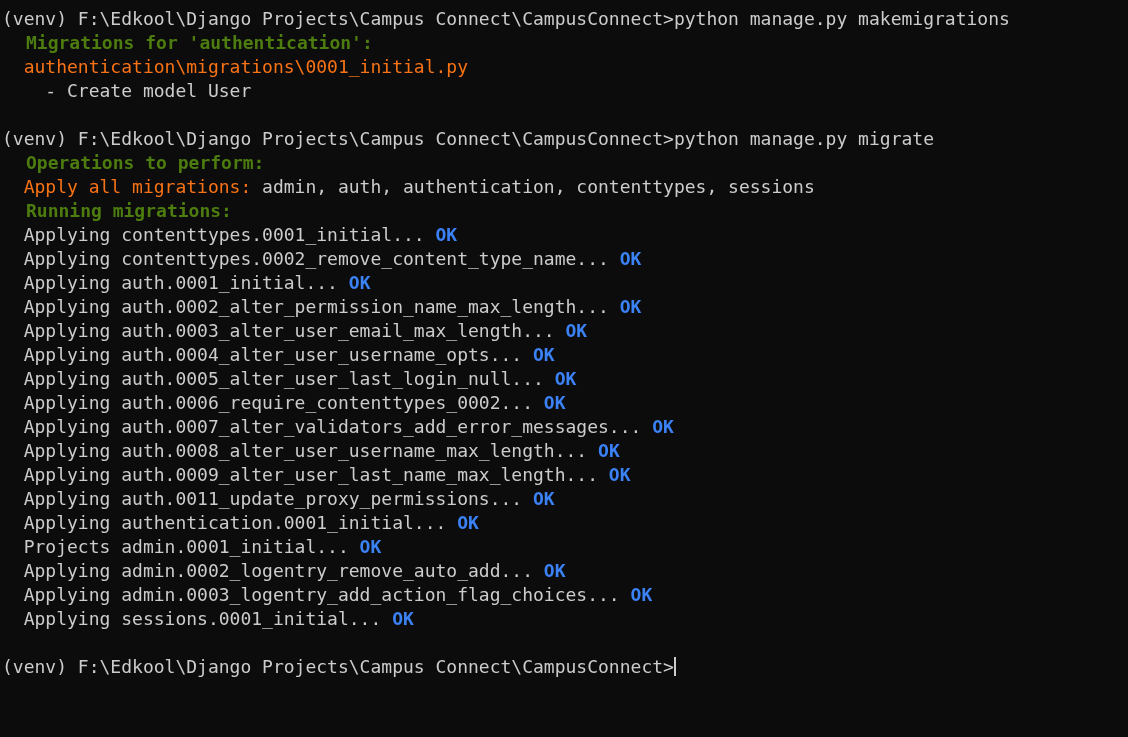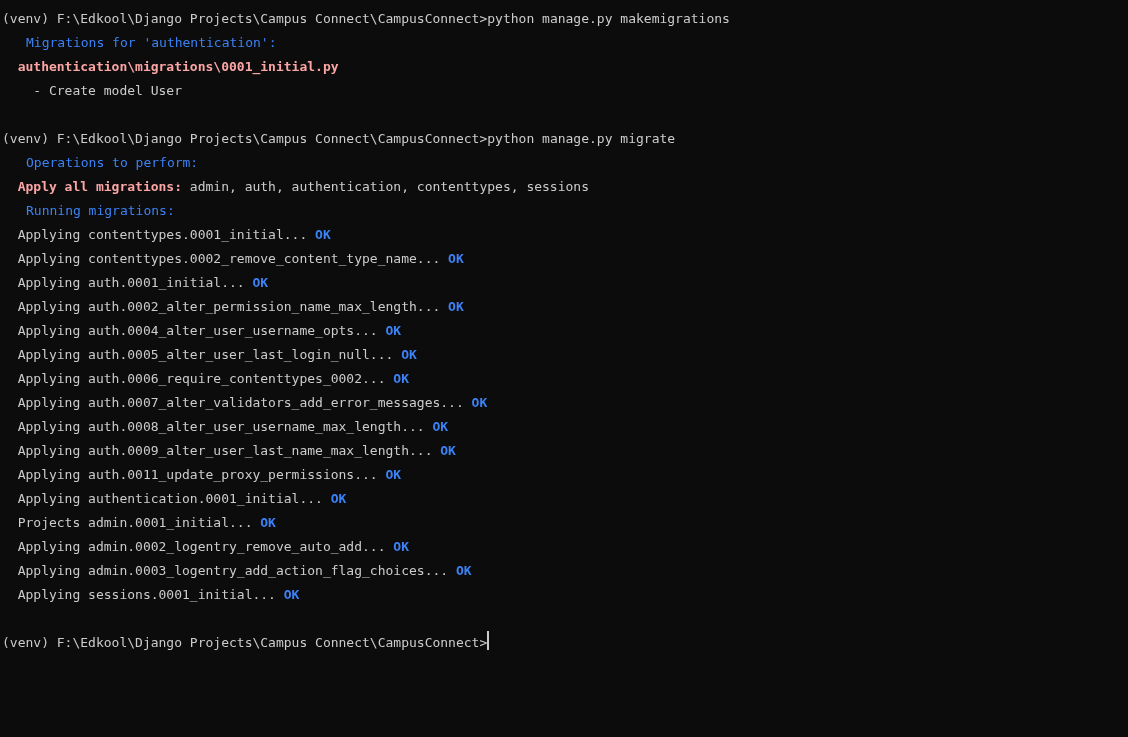--- a/index.html
+++ b/index.html
@@ -18,30 +18,30 @@
     width: 1128px;
     height: 737px;
     background: #0c0c0c;
     box-sizing: border-box;
     padding: 7px 0 0 2px;
     position: relative;
   }
   .line {
     height: 24px;
     line-height: 24px;
-    font-size: 13px;
+    font-size: 18px;
     letter-spacing: 0px;
     white-space: pre;
     color: #cccccc;
     font-weight: normal;
   }
   .seg { white-space: pre; }
   .c-default { color: #cccccc; }
-  .c-white-bold { color: #fca5a5; font-weight: bold; }
-  .c-cyan { color: #3b82f6; font-weight: normal; padding-left: 24px; }
+  .c-white-bold { color: #f97316; font-weight: normal; }
+  .c-cyan { color: #4d7c0f; font-weight: bold; padding-left: 24px; }
   .c-green { color: #3b82f6; font-weight: bold; }
   .cursor {
     display: inline-block;
     width: 2px;
     height: 19px;
     background: #cccccc;
     vertical-align: -3px;
     margin-left: 0px;
   }
 </style>
@@ -56,20 +56,21 @@
       <div class="line"><span class="seg c-default">    - Create model User</span></div>
       <div class="line"><span class="seg c-default"></span></div>
       <div class="line"><span class="seg c-default">(venv) F:\Edkool\Django Projects\Campus Connect\CampusConnect&gt;</span><span class="seg c-default">python manage.py migrate</span></div>
       <div class="line"><span class="seg c-cyan">Operations to perform:</span></div>
       <div class="line"><span class="seg c-white-bold">  Apply all migrations:</span><span class="seg c-default"> admin, auth, authentication, contenttypes, sessions</span></div>
       <div class="line"><span class="seg c-cyan">Running migrations:</span></div>
       <div class="line"><span class="seg c-default">  Applying contenttypes.0001_initial...</span><span class="seg c-green"> OK</span></div>
       <div class="line"><span class="seg c-default">  Applying contenttypes.0002_remove_content_type_name...</span><span class="seg c-green"> OK</span></div>
       <div class="line"><span class="seg c-default">  Applying auth.0001_initial...</span><span class="seg c-green"> OK</span></div>
       <div class="line"><span class="seg c-default">  Applying auth.0002_alter_permission_name_max_length...</span><span class="seg c-green"> OK</span></div>
+      <div class="line"><span class="seg c-default">  Applying auth.0003_alter_user_email_max_length...</span><span class="seg c-green"> OK</span></div>
       <div class="line"><span class="seg c-default">  Applying auth.0004_alter_user_username_opts...</span><span class="seg c-green"> OK</span></div>
       <div class="line"><span class="seg c-default">  Applying auth.0005_alter_user_last_login_null...</span><span class="seg c-green"> OK</span></div>
       <div class="line"><span class="seg c-default">  Applying auth.0006_require_contenttypes_0002...</span><span class="seg c-green"> OK</span></div>
       <div class="line"><span class="seg c-default">  Applying auth.0007_alter_validators_add_error_messages...</span><span class="seg c-green"> OK</span></div>
       <div class="line"><span class="seg c-default">  Applying auth.0008_alter_user_username_max_length...</span><span class="seg c-green"> OK</span></div>
       <div class="line"><span class="seg c-default">  Applying auth.0009_alter_user_last_name_max_length...</span><span class="seg c-green"> OK</span></div>
       <div class="line"><span class="seg c-default">  Applying auth.0011_update_proxy_permissions...</span><span class="seg c-green"> OK</span></div>
       <div class="line"><span class="seg c-default">  Applying authentication.0001_initial...</span><span class="seg c-green"> OK</span></div>
       <div class="line"><span class="seg c-default">  Projects admin.0001_initial...</span><span class="seg c-green"> OK</span></div>
       <div class="line"><span class="seg c-default">  Applying admin.0002_logentry_remove_auto_add...</span><span class="seg c-green"> OK</span></div>

